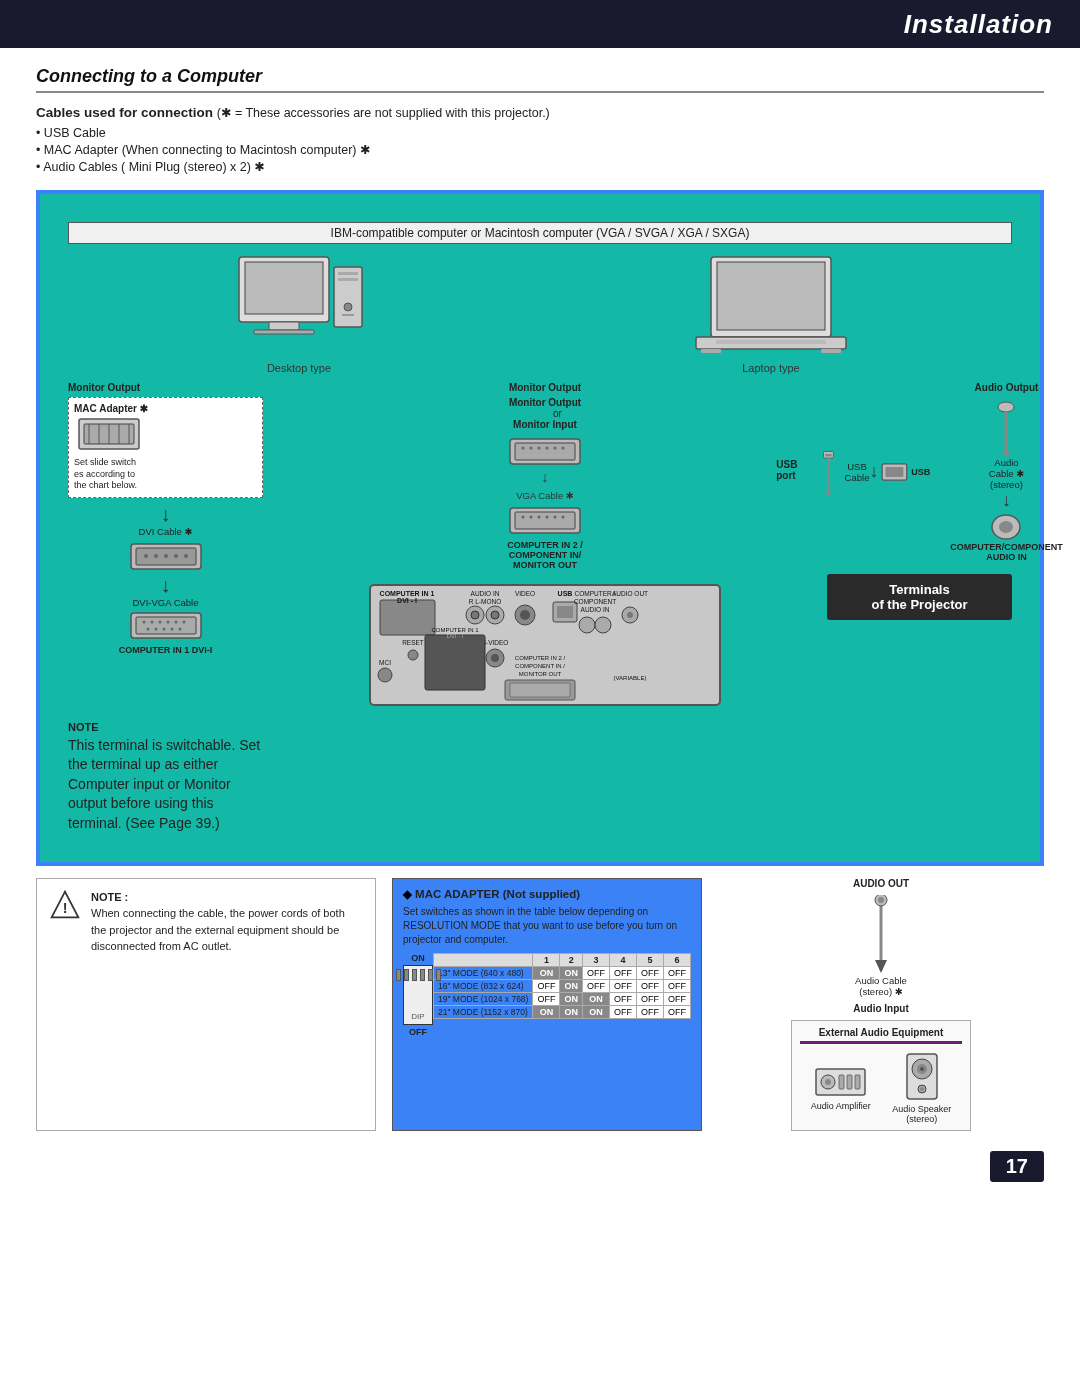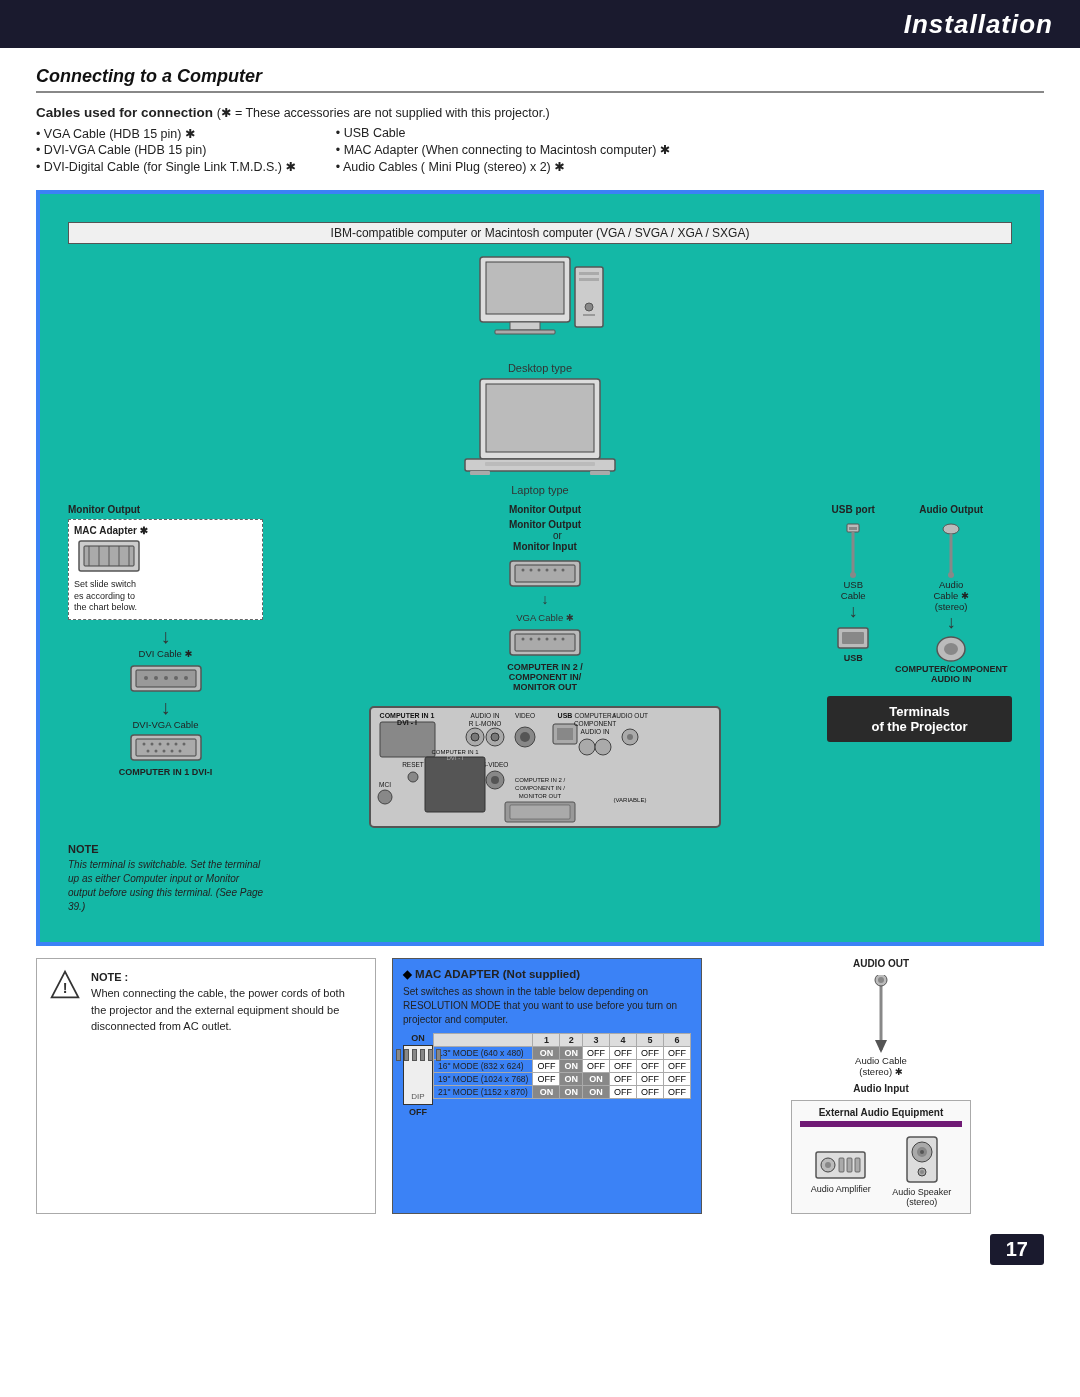--- a/index.html
+++ b/index.html
@@ -101,22 +101,21 @@
       text-align: center;
       border-radius: 3px;
       margin-top: 10px;
     }
     .note-title {
       font-weight: bold;
       font-size: 11px;
       margin-bottom: 3px;
     }
     .note-text {
-      font-size: 10px;
-      font-style: italic;
+      font-size: 14px;
       line-height: 1.4;
     }
 
     
     .bottom-row {
       display: flex;
       gap: 16px;
       margin-top: 6px;
     }
 
@@ -261,36 +260,31 @@
 
   <div class="section-title">Connecting to a Computer</div>
 
   <div class="cables-heading">
     <span>Cables used for connection</span>
     <span class="asterisk-note">(✱ = These accessories are not supplied with this projector.)</span>
   </div>
 
   <div class="cable-list-container">
     <ul class="cable-list">
-      <li>VGA Cable (HDB 15 pin) ✱</li>
-      <li>DVI-VGA Cable (HDB 15 pin)</li>
-      <li>DVI-Digital Cable (for Single Link T.M.D.S.) ✱</li>
-    </ul>
-    <ul class="cable-list">
       <li>USB Cable</li>
       <li>MAC Adapter (When connecting to Macintosh computer) ✱</li>
       <li>Audio Cables ( Mini Plug (stereo) x 2) ✱</li>
     </ul>
   </div>
 
   <div class="full-diagram">
 
     <div class="ibm-banner">IBM-compatible computer or Macintosh computer (VGA / SVGA / XGA / SXGA)</div>
 
-    <div style="display:flex; justify-content:space-around; align-items:center; margin-bottom:8px;flex-direction:column;">
+    <div style="display:flex; justify-content:space-around; align-items:flex-start; margin-bottom:8px;">
 
       <div class="computer-item">
         <svg width="140" height="110" viewBox="0 0 140 110">
 
           <rect x="10" y="5" width="90" height="65" rx="3" ry="3" fill="#ddd" stroke="#555" stroke-width="1.5"></rect>
           <rect x="16" y="10" width="78" height="52" fill="#bbb" stroke="#444" stroke-width="1"></rect>
           <rect x="40" y="70" width="30" height="8" fill="#ccc" stroke="#555" stroke-width="1"></rect>
           <rect x="25" y="78" width="60" height="4" rx="1" fill="#aaa" stroke="#555" stroke-width="1"></rect>
 
           <rect x="105" y="15" width="28" height="60" rx="2" fill="#ccc" stroke="#555" stroke-width="1.5"></rect>
@@ -461,21 +455,21 @@
             <rect x="60" y="55" width="60" height="55" rx="2" fill="#555" stroke="#333" stroke-width="1"></rect>
             <text x="90" y="52" font-size="6" text-anchor="middle" fill="#111">COMPUTER IN 1</text>
             <text x="90" y="58" font-size="6" text-anchor="middle" fill="#aaa">DVI - I</text>
           </svg>
         </div>
       </div>
 
       <div style="width:185px; flex-shrink:0; display:flex; flex-direction:column; align-items:center;">
         <div style="display:flex; gap:20px; justify-content:center; width:100%;">
 
-          <div style="display:flex; flex-direction:column; align-items:center;">
+          <div style="display:flex; flex-direction:row; align-items:center;">
             <div style="font-size:10px; font-weight:bold; margin-bottom:4px;">USB port</div>
 
             <svg width="40" height="60" viewBox="0 0 40 60">
               <rect x="14" y="5" width="12" height="8" rx="1" fill="#bbb" stroke="#555" stroke-width="1"></rect>
               <rect x="16" y="8" width="8" height="3" fill="#888"></rect>
               <line x1="20" y1="13" x2="20" y2="55" stroke="#888" stroke-width="3"></line>
               <circle cx="20" cy="56" r="3" fill="#888"></circle>
             </svg>
             <div style="font-size:9.5px; text-align:center; white-space:pre-line;">USB
 Cable</div>
@@ -622,21 +616,21 @@
         <line x1="30" y1="5" x2="30" y2="75" stroke="#888" stroke-width="3"></line>
         <circle cx="30" cy="5" r="6" fill="#bbb" stroke="#555" stroke-width="1"></circle>
         <circle cx="30" cy="5" r="3" fill="#888"></circle>
         <polygon points="24,65 36,65 30,78" fill="#555"></polygon>
       </svg>
       <div style="font-size:9.5px; text-align:center; white-space:pre-line; margin-bottom:6px;">Audio Cable
 (stereo) ✱</div>
       <div style="font-size:10px; font-weight:bold; margin-bottom:6px;">Audio Input</div>
 
       <div style="border:1px solid #aaa; padding:6px 8px; background:#f9f9f9; width:180px;">
-        <div style="font-size:10px; font-weight:bold; text-align:center; margin-bottom:5px; border-bottom:6px solid #701a75; padding-bottom:3px;">External Audio Equipment</div>
+        <div style="font-size:10px; font-weight:bold; text-align:center; margin-bottom:5px; border-bottom:3px solid #701a75; padding-bottom:3px;">External Audio Equipment</div>
         <div style="display:flex; justify-content:space-around; align-items:center;">
 
           <div style="display:flex; flex-direction:column; align-items:center;">
             <svg width="55" height="40" viewBox="0 0 55 40">
               <rect x="3" y="8" width="49" height="26" rx="2" fill="#ddd" stroke="#555" stroke-width="1.5"></rect>
               <circle cx="15" cy="21" r="7" fill="#bbb" stroke="#444" stroke-width="1"></circle>
               <circle cx="15" cy="21" r="3" fill="#888"></circle>
               <rect x="26" y="14" width="5" height="14" rx="1" fill="#aaa" stroke="#555" stroke-width="0.8"></rect>
               <rect x="34" y="14" width="5" height="14" rx="1" fill="#aaa" stroke="#555" stroke-width="0.8"></rect>
               <rect x="42" y="14" width="5" height="14" rx="1" fill="#aaa" stroke="#555" stroke-width="0.8"></rect>

